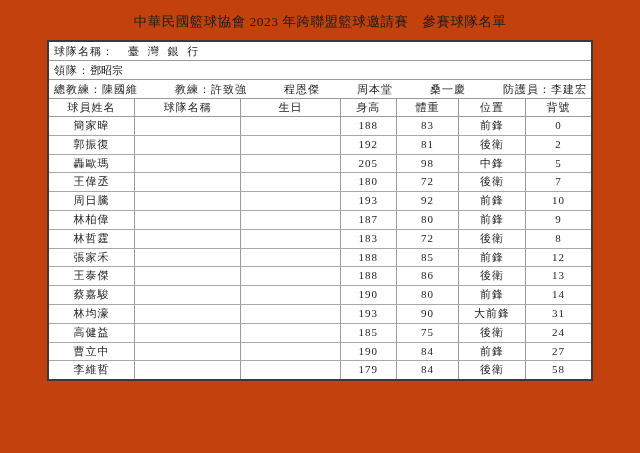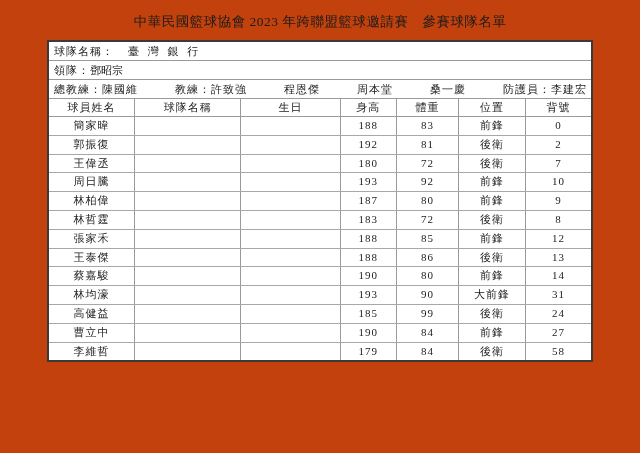--- a/index.html
+++ b/index.html
@@ -104,20 +104,29 @@
           <tr>
     <td>郭振復</td>
     <td></td>
     <td></td>
     <td>192</td>
     <td>81</td>
     <td>後衛</td>
     <td>2</td>
   </tr>
           <tr>
+    <td>轟歐瑪</td>
+    <td></td>
+    <td></td>
+    <td>205</td>
+    <td>98</td>
+    <td>中鋒</td>
+    <td>5</td>
+  </tr>
+          <tr>
     <td>王偉丞</td>
     <td></td>
     <td></td>
     <td>180</td>
     <td>72</td>
     <td>後衛</td>
     <td>7</td>
   </tr>
           <tr>
     <td>周日騰</td>
@@ -180,21 +189,21 @@
     <td>193</td>
     <td>90</td>
     <td>大前鋒</td>
     <td>31</td>
   </tr>
           <tr>
     <td>高健益</td>
     <td></td>
     <td></td>
     <td>185</td>
-    <td>99</td>
+    <td>75</td>
     <td>後衛</td>
     <td>24</td>
   </tr>
           <tr>
     <td>曹立中</td>
     <td></td>
     <td></td>
     <td>190</td>
     <td>84</td>
     <td>前鋒</td>

